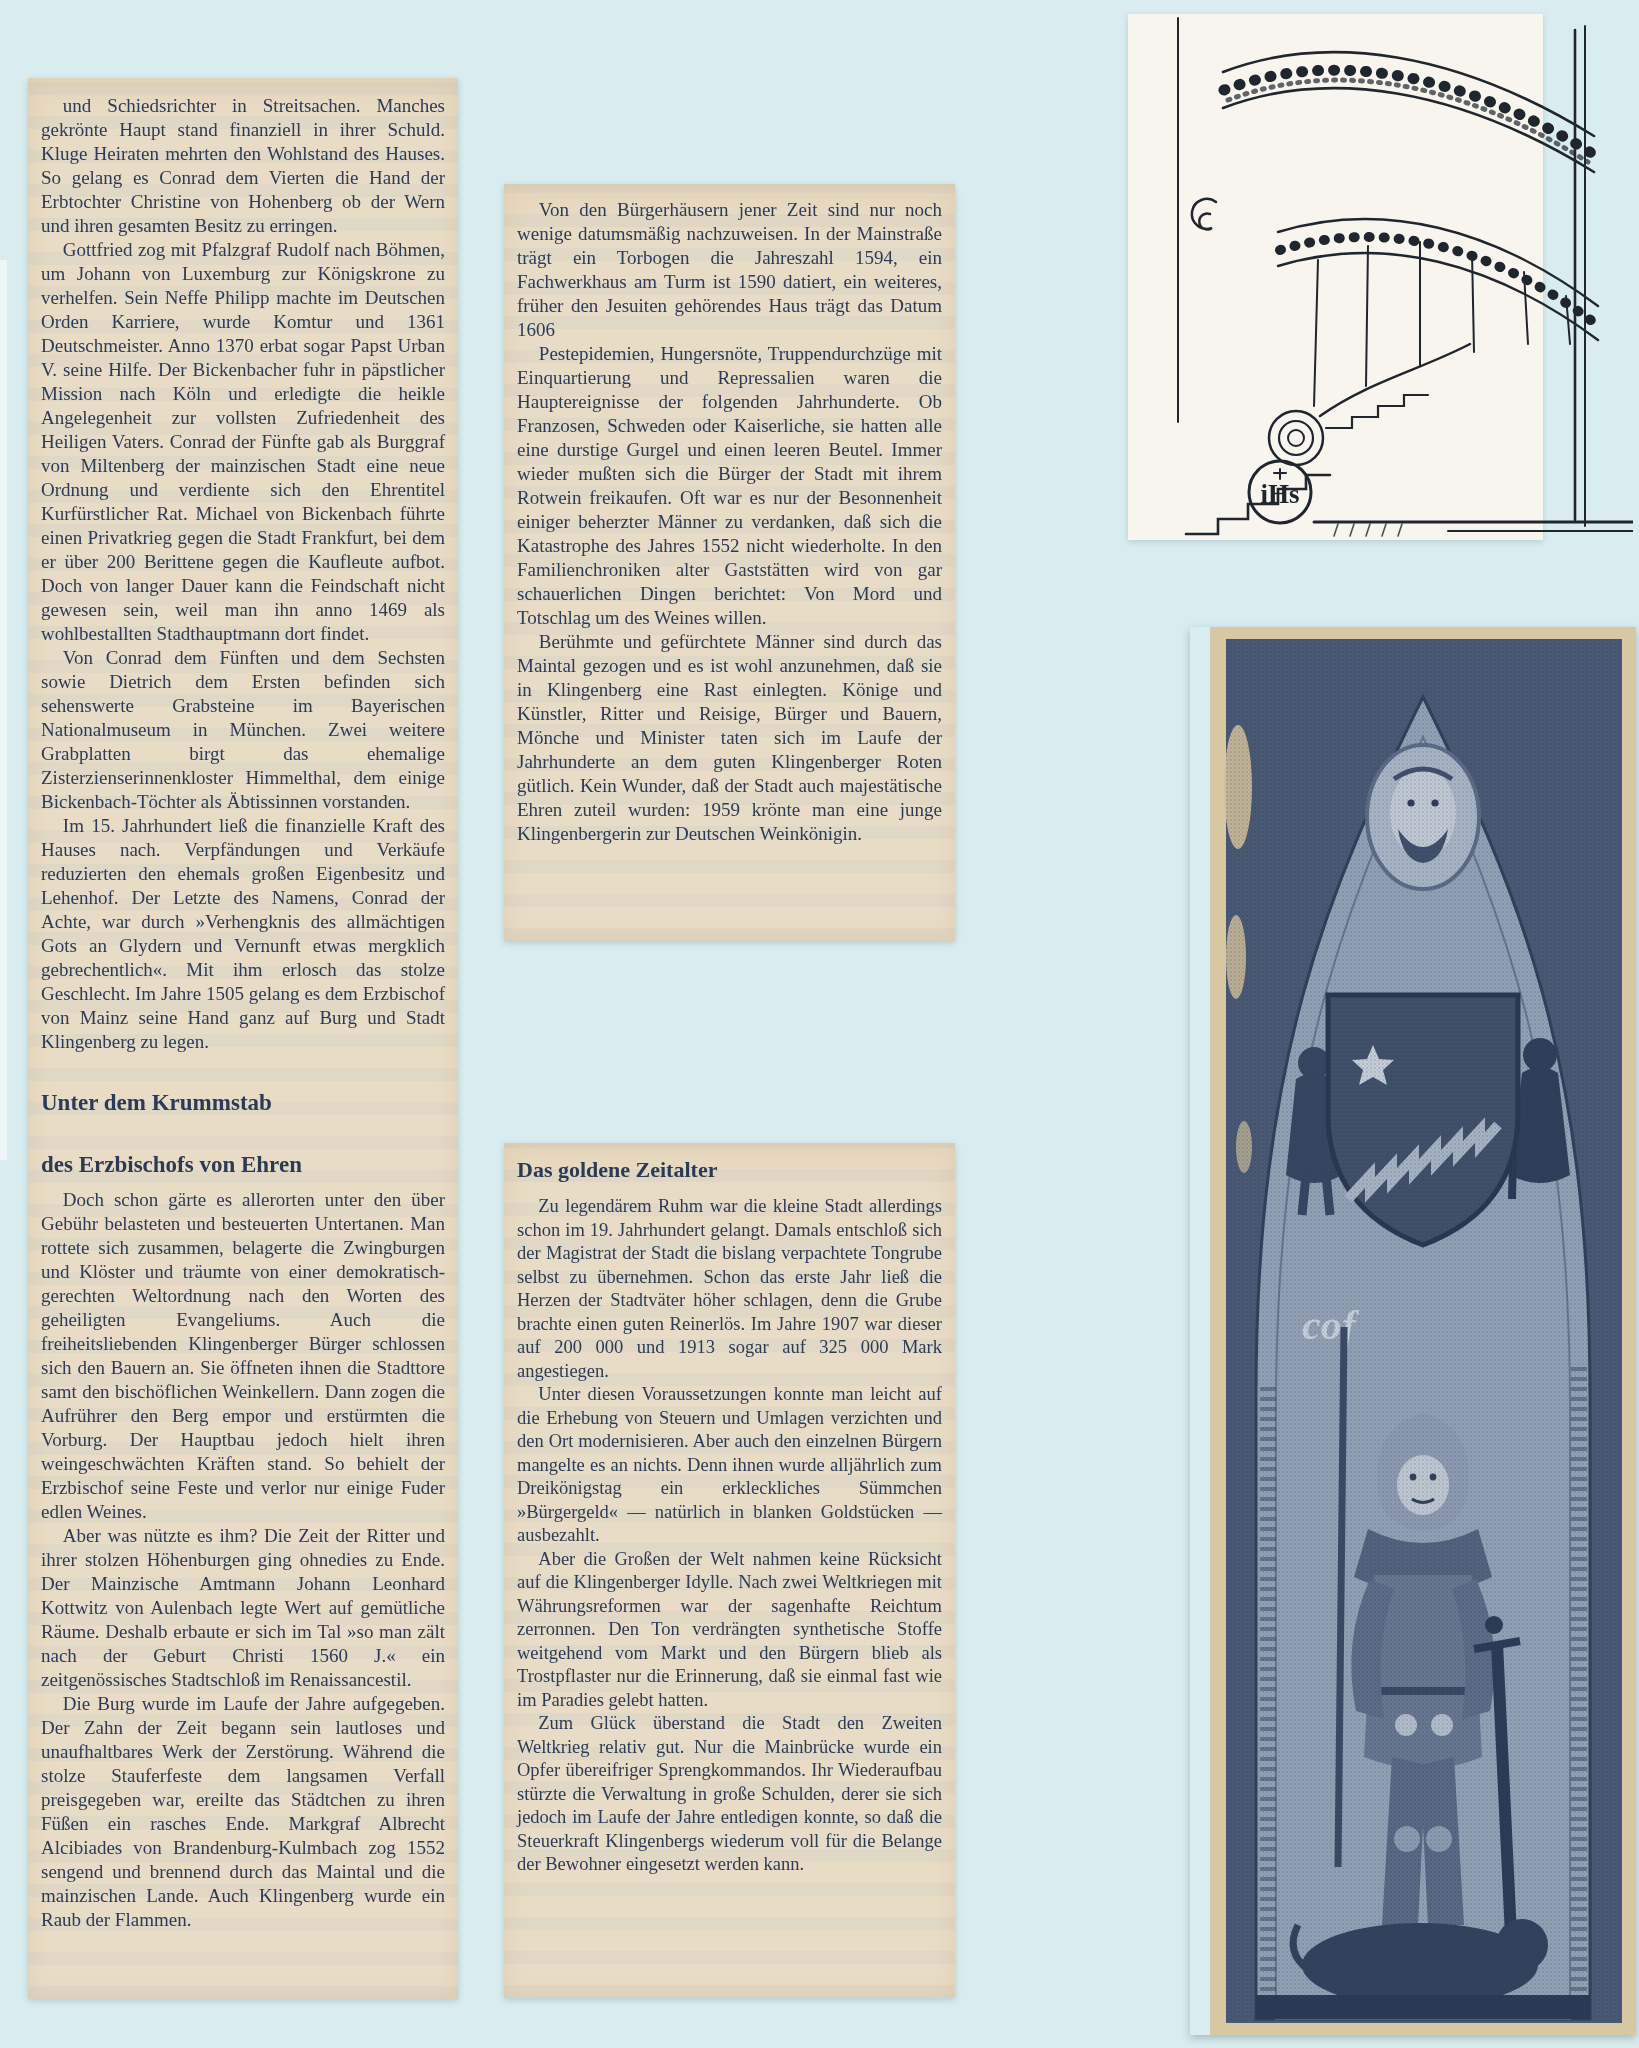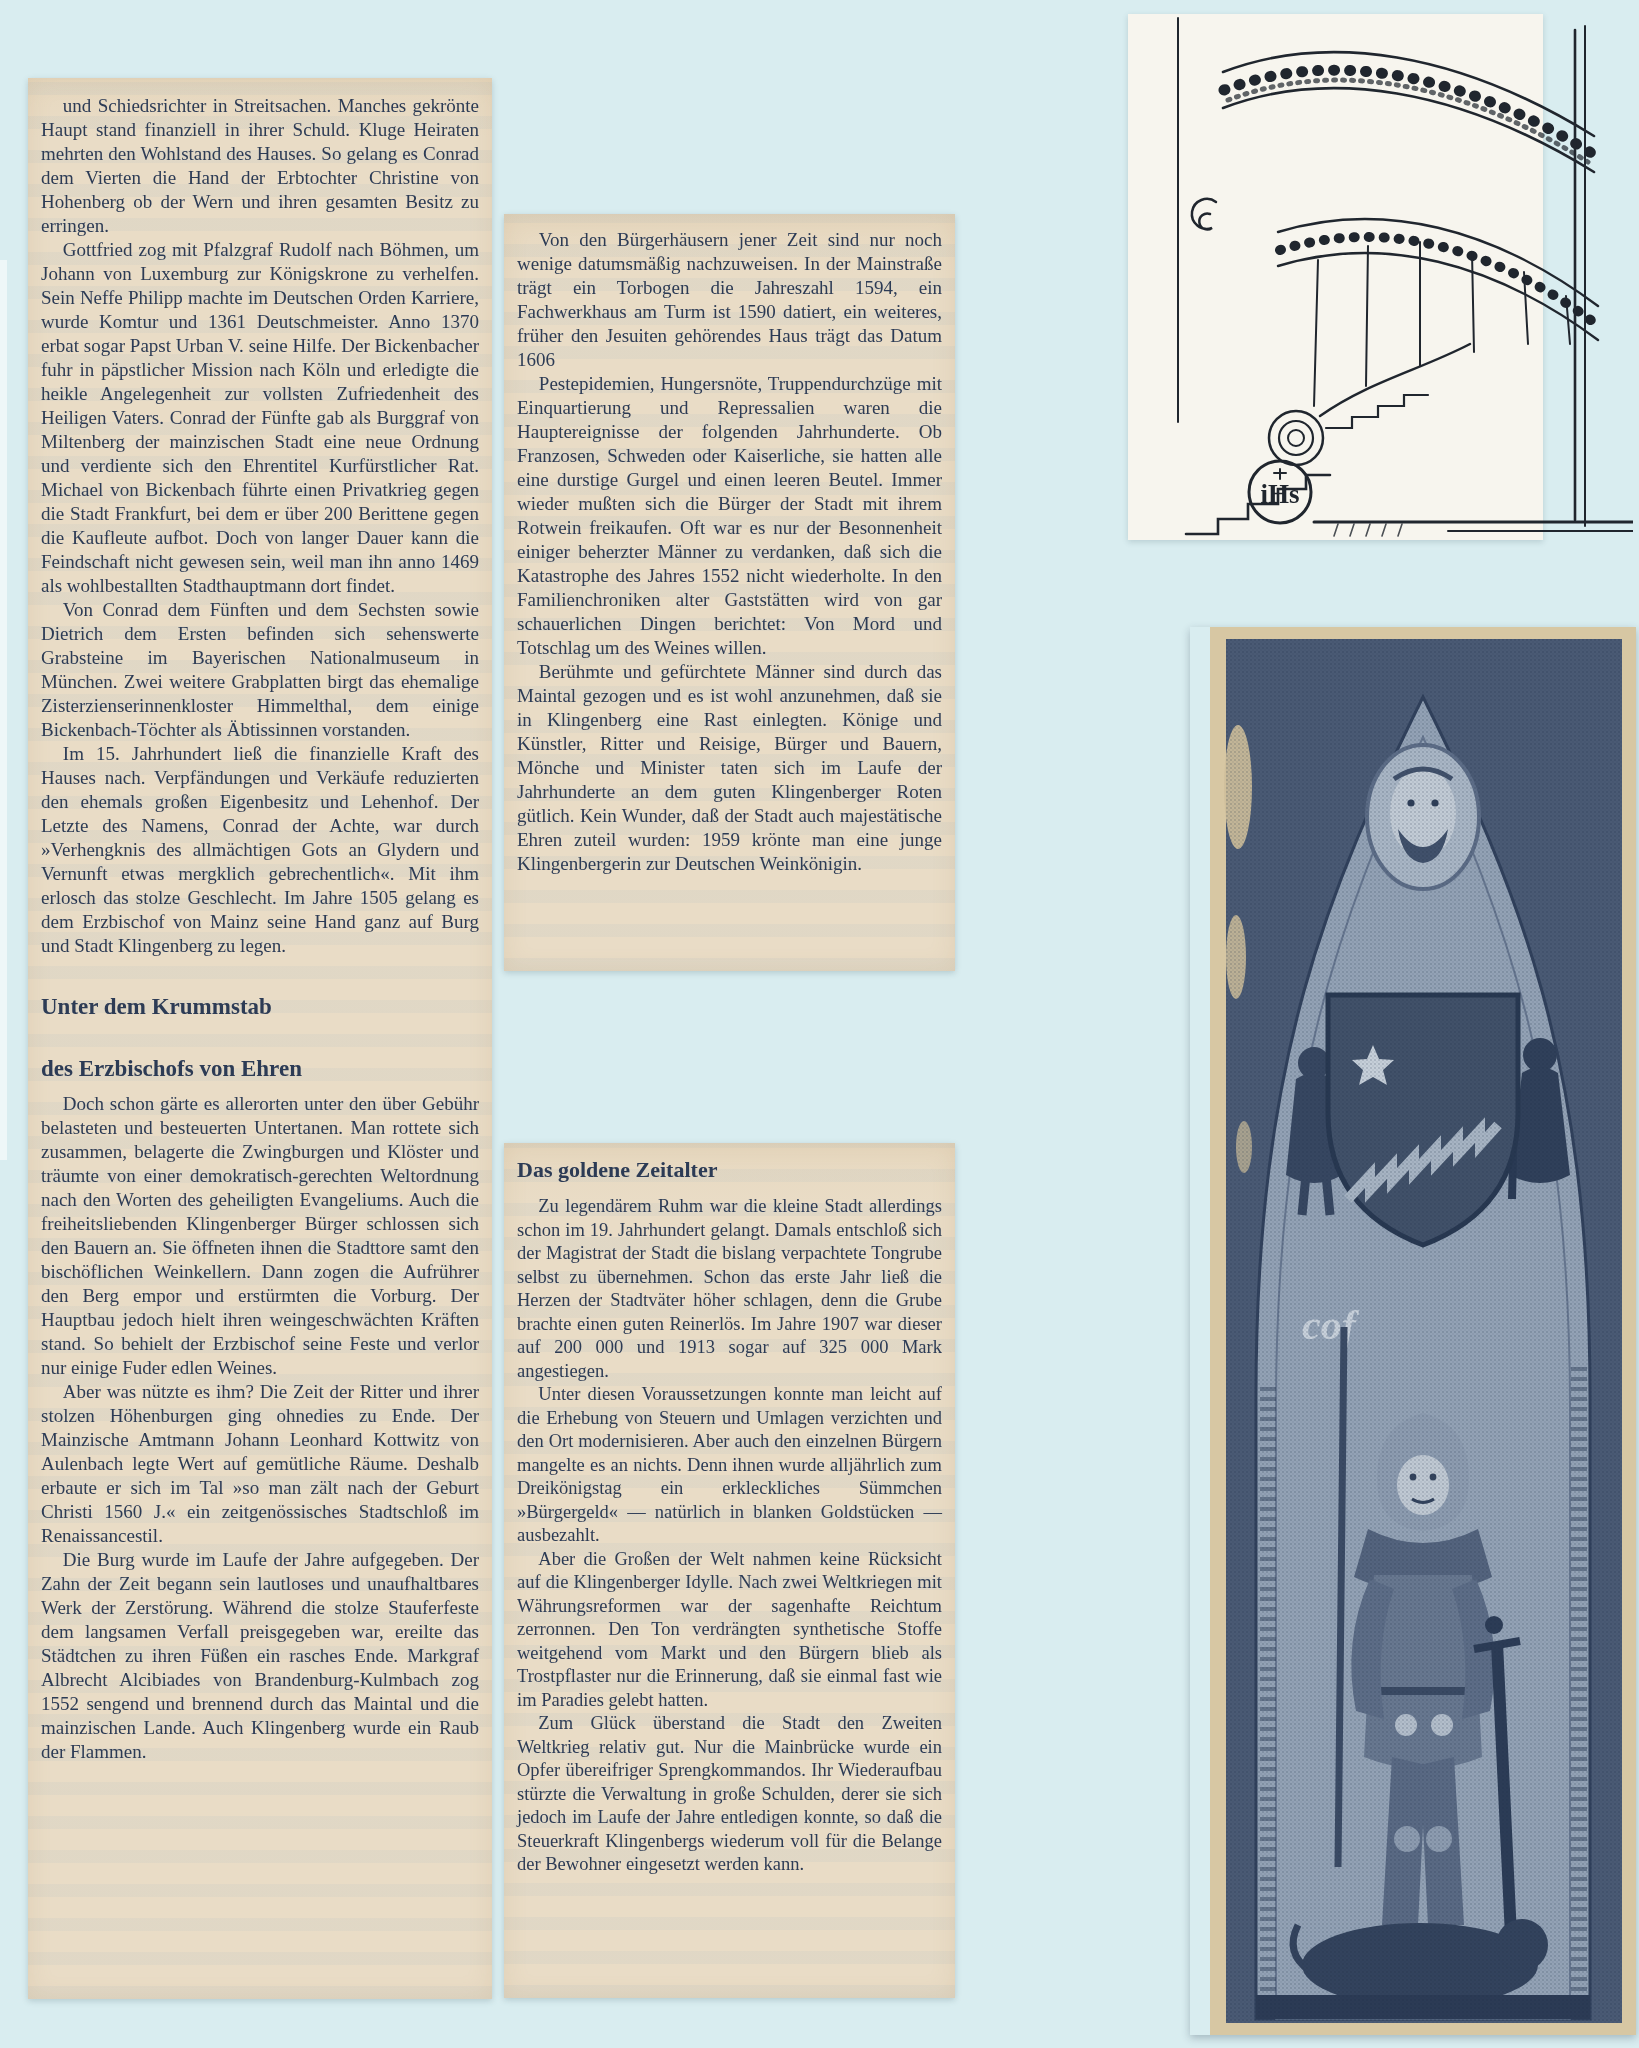--- a/index.html
+++ b/index.html
@@ -18,23 +18,23 @@
       repeating-linear-gradient(0deg, rgba(110,155,190,.07) 0 13px, rgba(110,155,190,0) 13px 34px),
       linear-gradient(180deg, rgba(210,180,130,.10), rgba(210,180,130,0) 60px);
     overflow:hidden;box-sizing:border-box;
   }
   .clip-text{font-size:19px;line-height:24px;text-align:justify;hyphens:auto;-webkit-hyphens:auto;}
   .para{margin:0;text-indent:1.15em;}
   .h-left{font-size:23px;line-height:27px;font-weight:bold;margin:20px 0 10px 0;text-indent:0;}
   .h-left div{white-space:nowrap;margin-top:35px;}
   .h-mid{font-size:22px;line-height:26px;font-weight:bold;margin:2px 0 12px 0;text-indent:0;}
   .bold-note{font-weight:bold;}
-  #clip-left{left:28px;top:78px;width:464px;height:1921px;padding:16px 13px 0 13px;}
+  #clip-left{left:28px;top:78px;width:430px;height:1921px;padding:16px 13px 0 13px;}
   #clip-mid-a{left:506px;top:66px;width:449px;height:107px;padding:8px 12px 0 12px;}
-  #clip-mid-b{left:504px;top:184px;width:451px;height:757px;padding:14px 13px 0 13px;margin-top:30px;}
+  #clip-mid-b{left:504px;top:184px;width:451px;height:757px;padding:14px 13px 0 13px;}
   #clip-mid-c{left:504px;top:1143px;width:451px;height:855px;padding:12px 13px 0 13px;font-size:18.5px;line-height:23.5px;}
   #fig-stairs{left:1128px;top:14px;width:415px;height:526px;background:var(--drawing-paper);
       box-shadow:0 2px 6px rgba(50,80,90,.2);position:absolute;}
   #fig-knight{left:1190px;top:627px;width:426px;height:1408px;position:absolute;
       box-shadow:0 3px 8px rgba(40,60,80,.3);padding-left:20px;}
   svg{display:block;}
   .scan-edge{position:absolute;left:0;top:260px;width:7px;height:900px;background:rgba(255,255,255,.55);}
 </style>
 </head>
 <body>

